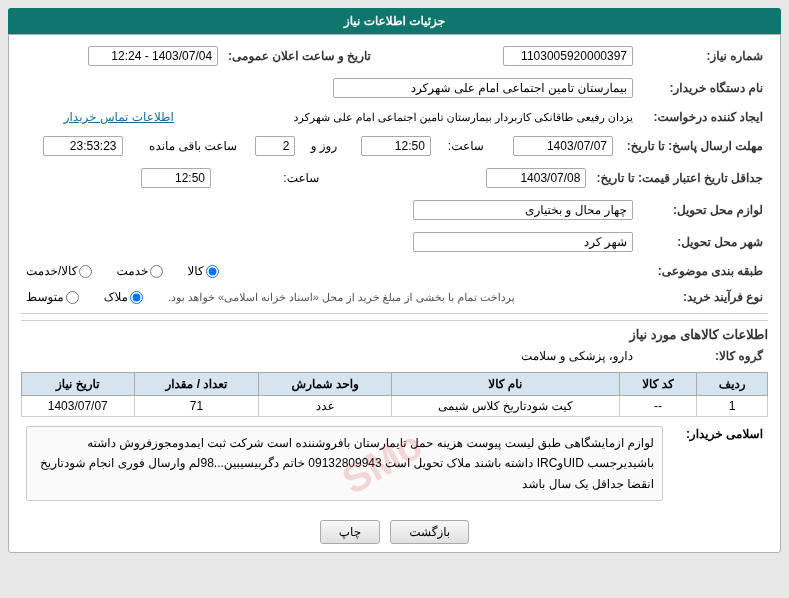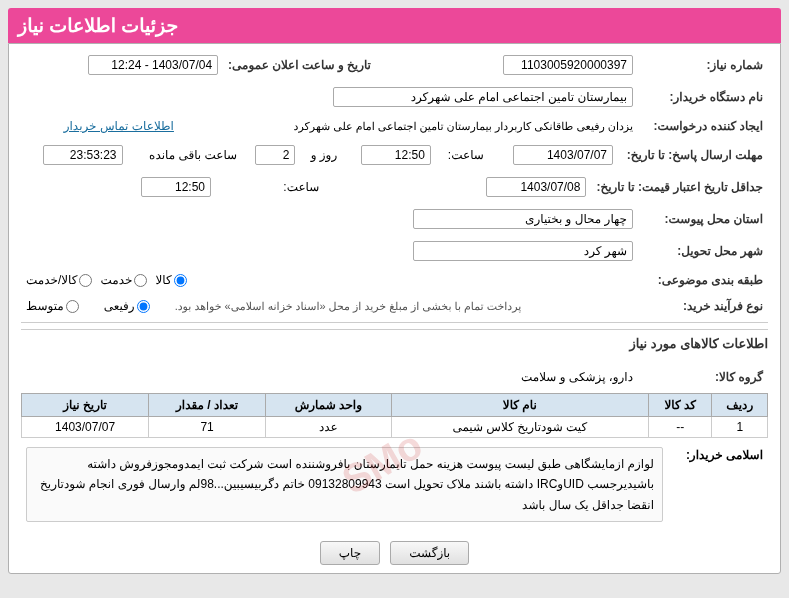--- a/index.html
+++ b/index.html
@@ -10,25 +10,25 @@
       direction: rtl;
       width: 789px;
       min-height: 598px;
     }
     .page-container {
       width: 789px;
       background: #e8e8e8;
       padding: 8px;
     }
     .header-bar {
-      background: #ec4899;
+      background: #0f766e;
       color: white;
-      text-align: left;
+      text-align: center;
       padding: 6px 10px;
-      font-size: 19px;
+      font-size: 12px;
       font-weight: bold;
       border-radius: 3px 3px 0 0;
       margin-bottom: 0;
     }
     .main-card {
       background: #fff;
       border: 1px solid #b0b0b0;
       border-radius: 0 0 3px 3px;
       padding: 8px 12px;
     }
@@ -73,21 +73,21 @@
     }
     .section-divider {
       border: none;
       border-top: 1px solid #ccc;
       margin: 6px 0;
     }
     .section-title {
       font-weight: bold;
       font-size: 13px;
       color: #333;
-      margin: 6px 0 16px 0;
+      margin: 6px 0 4px 0;
       text-align: right;
     }
     .sareh-box {
       border: 1px solid #aaa;
       background: #fafafa;
       padding: 6px 8px;
       font-size: 12px;
       text-align: right;
       direction: rtl;
       line-height: 1.7;
@@ -96,21 +96,21 @@
     }
     .data-table {
       width: 100%;
       border-collapse: collapse;
       margin-bottom: 6px;
       font-size: 12px;
     }
     .data-table th {
       background: #d6e4f0;
       border: 1px solid #aaa;
-      padding: 4px 2px;
+      padding: 4px 9px;
       text-align: center;
       font-weight: bold;
     }
     .data-table td {
       border: 1px solid #ccc;
       padding: 3px 6px;
       text-align: center;
     }
     .data-table tr:nth-child(even) { background: #f5f9ff; }
     .notes-box {
@@ -146,21 +146,21 @@
       background: #f0f0f0;
     }
     .btn-print {
       background: linear-gradient(#f8f8f8, #e0e0e0);
     }
     .btn-back {
       background: linear-gradient(#f8f8f8, #e0e0e0);
     }
     .radio-group {
       display: flex;
-      gap: 8px;
+      gap: 24px;
       align-items: center;
       flex-direction: row-reverse;
     }
     .radio-label {
       display: flex;
       align-items: center;
       gap: 2px;
     }
     .type-radio-group {
       display: flex;
@@ -267,21 +267,21 @@
         <td>
           <input class="input-box input-xsmall" readonly="" value="12:50" style="">
         </td>
       </tr>
     </tbody>
       </table>
 
     <table class="info-table">
       <tbody>
           <tr>
-        <td class="label-cell">استان محل پیوست:</td>
+        <td class="label-cell">لوازم محل تحویل:</td>
         <td>
           <input class="input-box input-medium" readonly="" value="چهار محال و بختیاری" style="">
         </td>
       </tr>
     </tbody>
       </table>
 
     <table class="info-table">
       <tbody>
           <tr>
@@ -322,21 +322,21 @@
           <tr>
         <td class="label-cell">نوع فرآیند خرید:</td>
         <td>
           <div class="type-radio-group">
             <label class="radio-label">
               <input type="radio" name="noe" style="">
               <span>متوسط</span>
             </label>
             <label class="radio-label">
               <input type="radio" name="noe" checked="" style="">
-              <span>رفیعی</span>
+              <span>ملاک</span>
             </label>
             <span style="color:#555; margin-right:8px; font-size:11px;">پرداخت تمام با بخشی از مبلغ خرید از محل «اسناد خزانه اسلامی» خواهد بود.</span>
           </div>
         </td>
       </tr>
     </tbody>
       </table>
 
     <hr class="section-divider">
 

